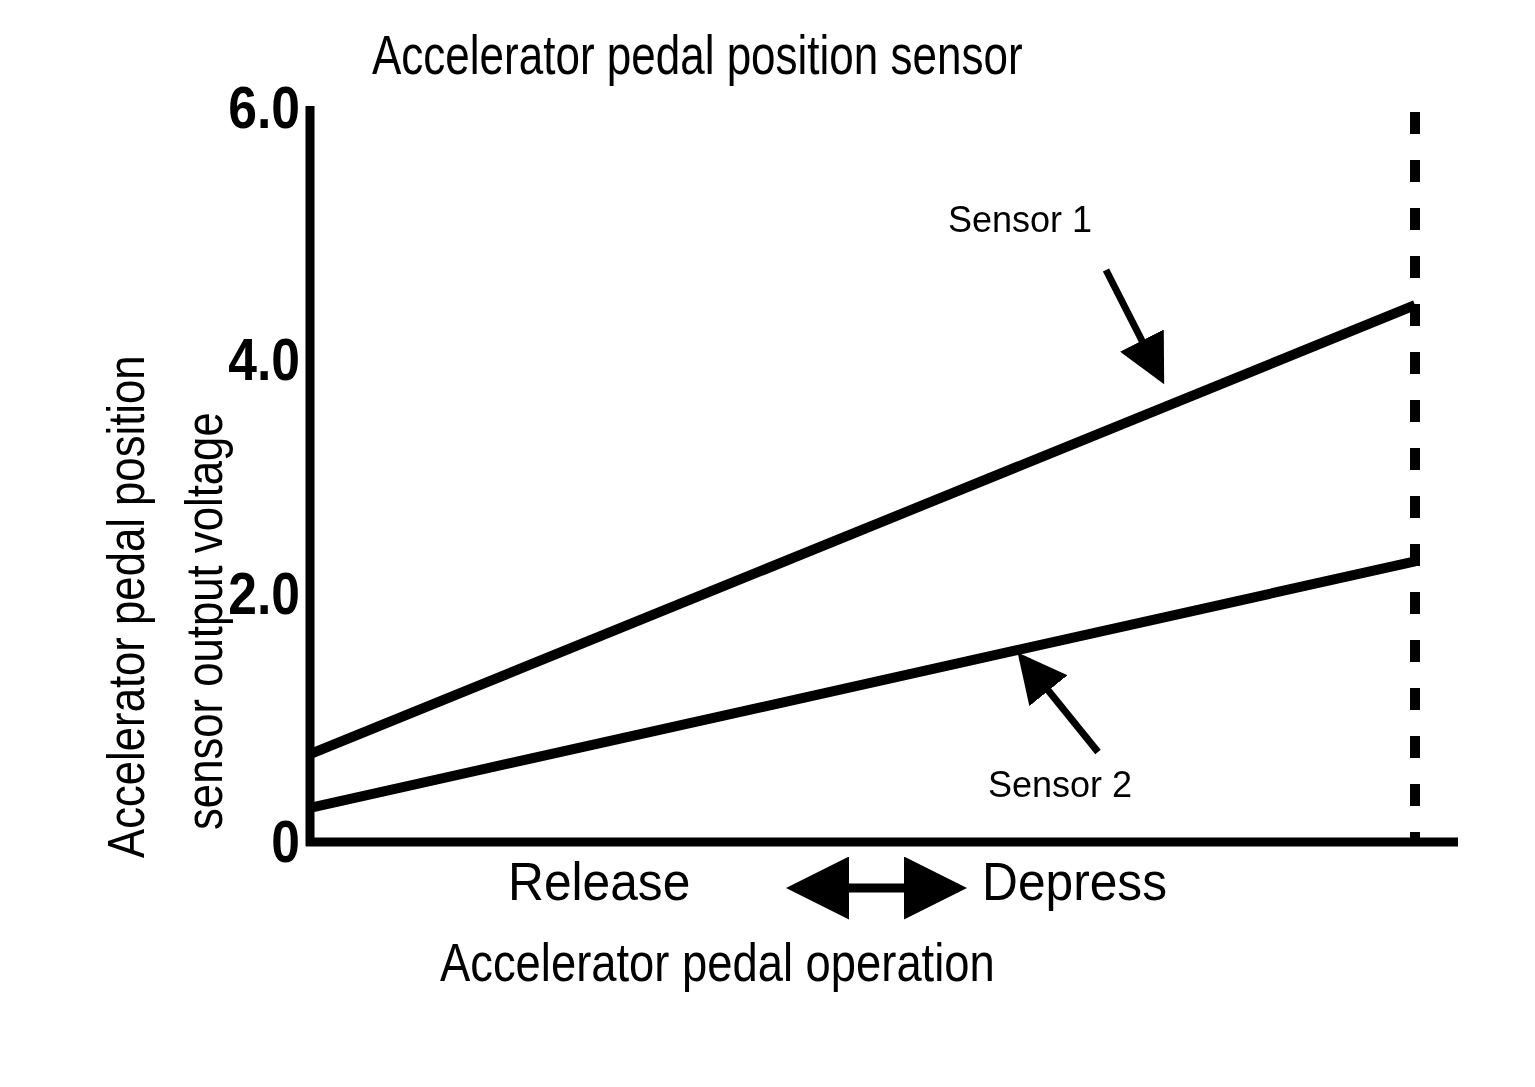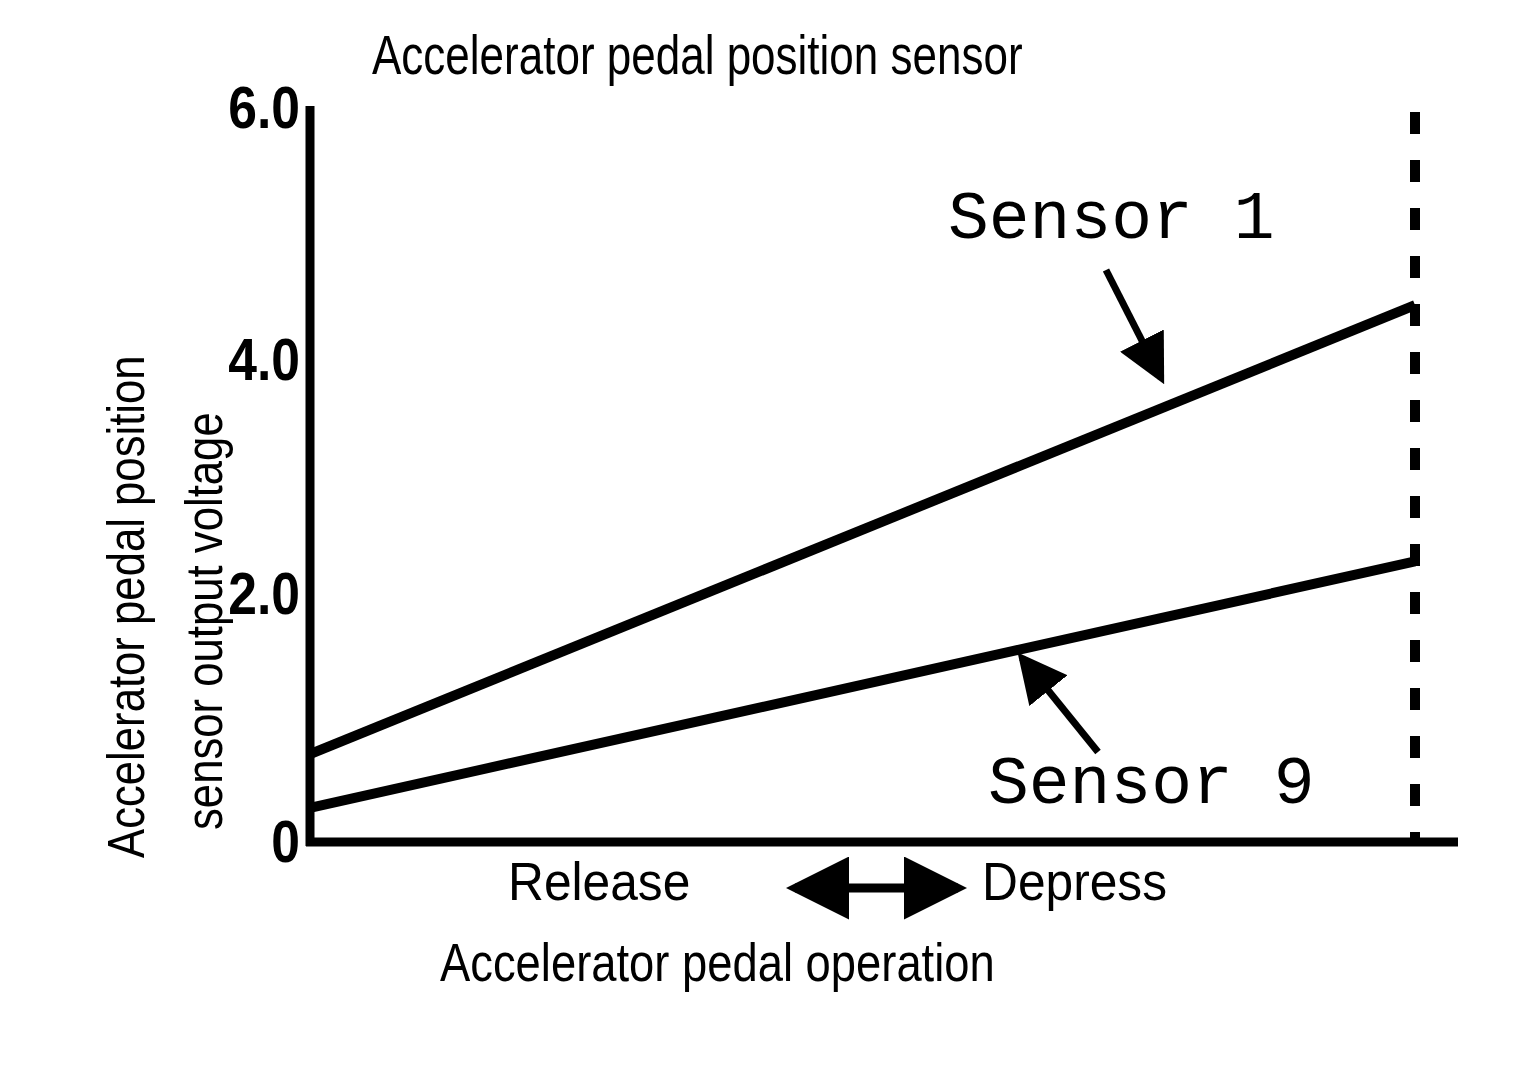--- a/index.html
+++ b/index.html
@@ -39,23 +39,22 @@
   .ytick.t60{ left:180px; top:78px; }
   .ytick.t40{ left:180px; top:330px; }
   .ytick.t20{ left:180px; top:564px; }
   .ytick.t00{ left:212px; top:812px; width:88px;}
 
   
   #plot{position:absolute;left:0;top:0;width:1535px;height:1087px;}
 
   
   .series-label{
-    position:absolute;font-size:68px;line-height:56px;font-weight:400;
+    position:absolute;font-size:36px;line-height:56px;font-weight:400;
     white-space:nowrap;
-    font-family:Liberation Mono, monospace;
   }
   .series-label.s1{ left:948px; top:192px; }
   .series-label.s2{ left:988px; top:757px; }
 
   
   .xdir{
     position:absolute;font-size:54px;line-height:58px;font-weight:400;
     white-space:nowrap;transform:scaleX(0.92);transform-origin:left top;
   }
   .xdir.release{ left:508px; top:852px; }
@@ -106,20 +105,20 @@
     <line id="series-2-line" x1="310" y1="807.84" x2="1415" y2="561.4000000000001" stroke="#000000" stroke-width="10" stroke-linecap="butt"></line>
 
     <line x1="1106" y1="270" x2="1161" y2="378" stroke="#000000" stroke-width="7" marker-end="url(#arrowhead)"></line>
 
     <line x1="1098" y1="752" x2="1022" y2="658" stroke="#000000" stroke-width="7" marker-end="url(#arrowhead)"></line>
 
     <line x1="795" y1="888" x2="958" y2="888" stroke="#000000" stroke-width="9" marker-start="url(#arrowhead-start)" marker-end="url(#arrowhead)"></line>
   </svg>
 
   <div class="series-label s1">Sensor 1</div>
-  <div class="series-label s2">Sensor 9</div>
+  <div class="series-label s2">Sensor 2</div>
 
   <div class="xdir release">Release</div>
   <div class="xdir depress">Depress</div>
 
   <div class="xlabel">Accelerator pedal operation</div>
 
 </div>
 
 </body></html>

